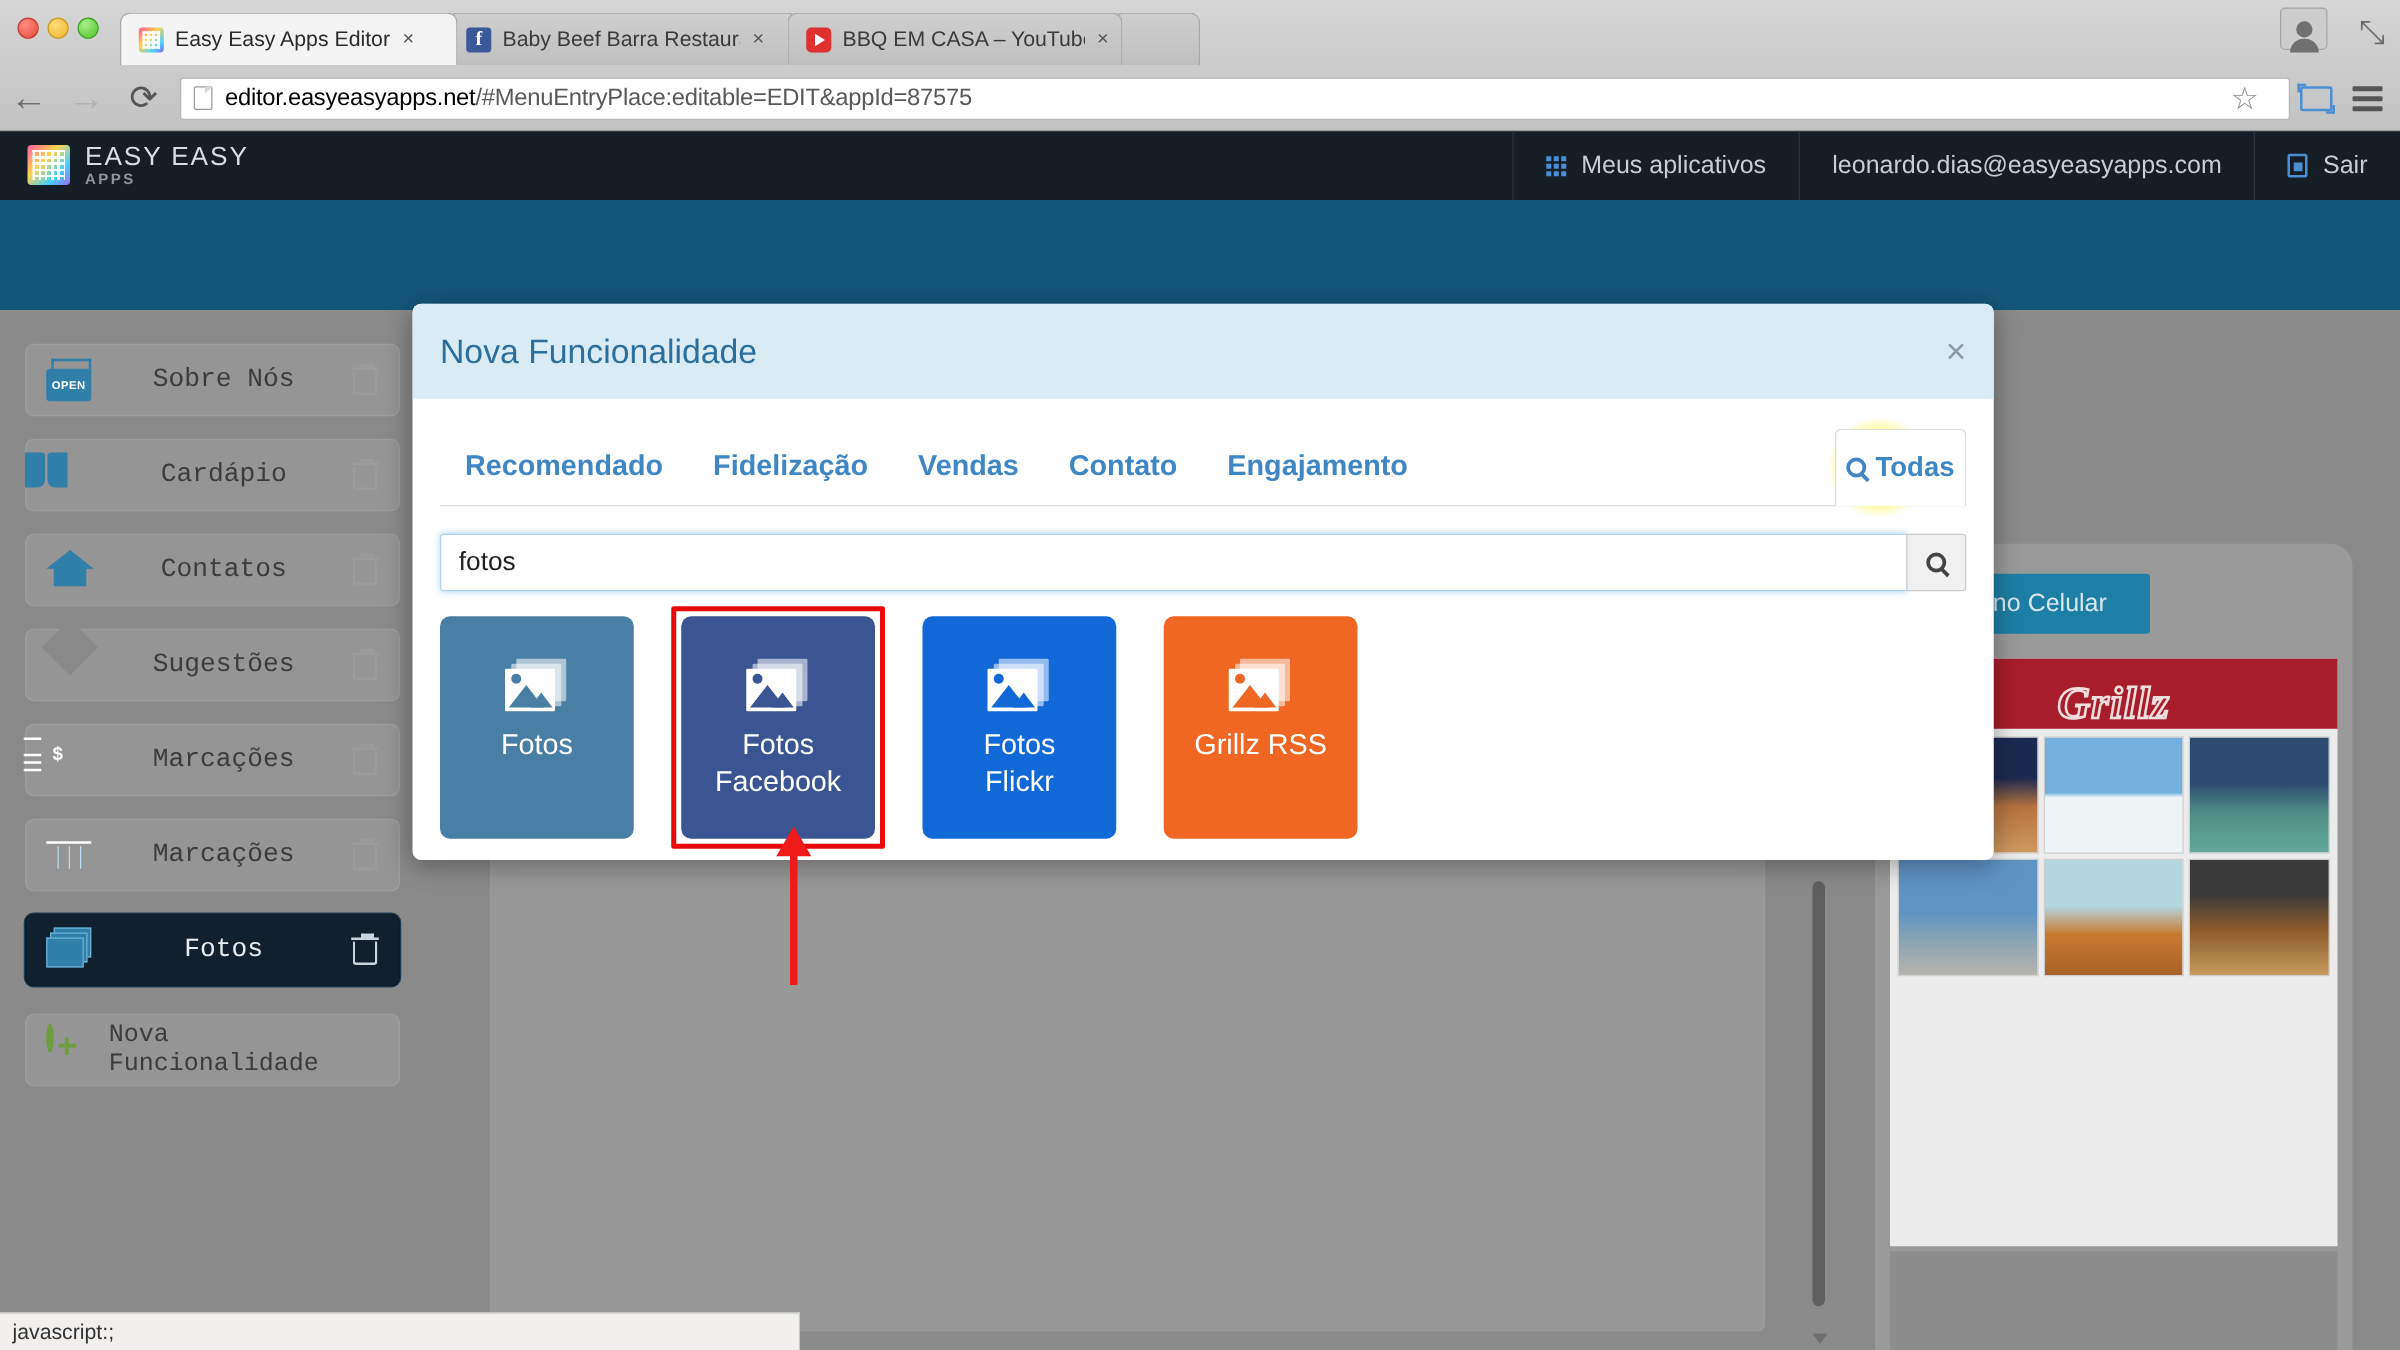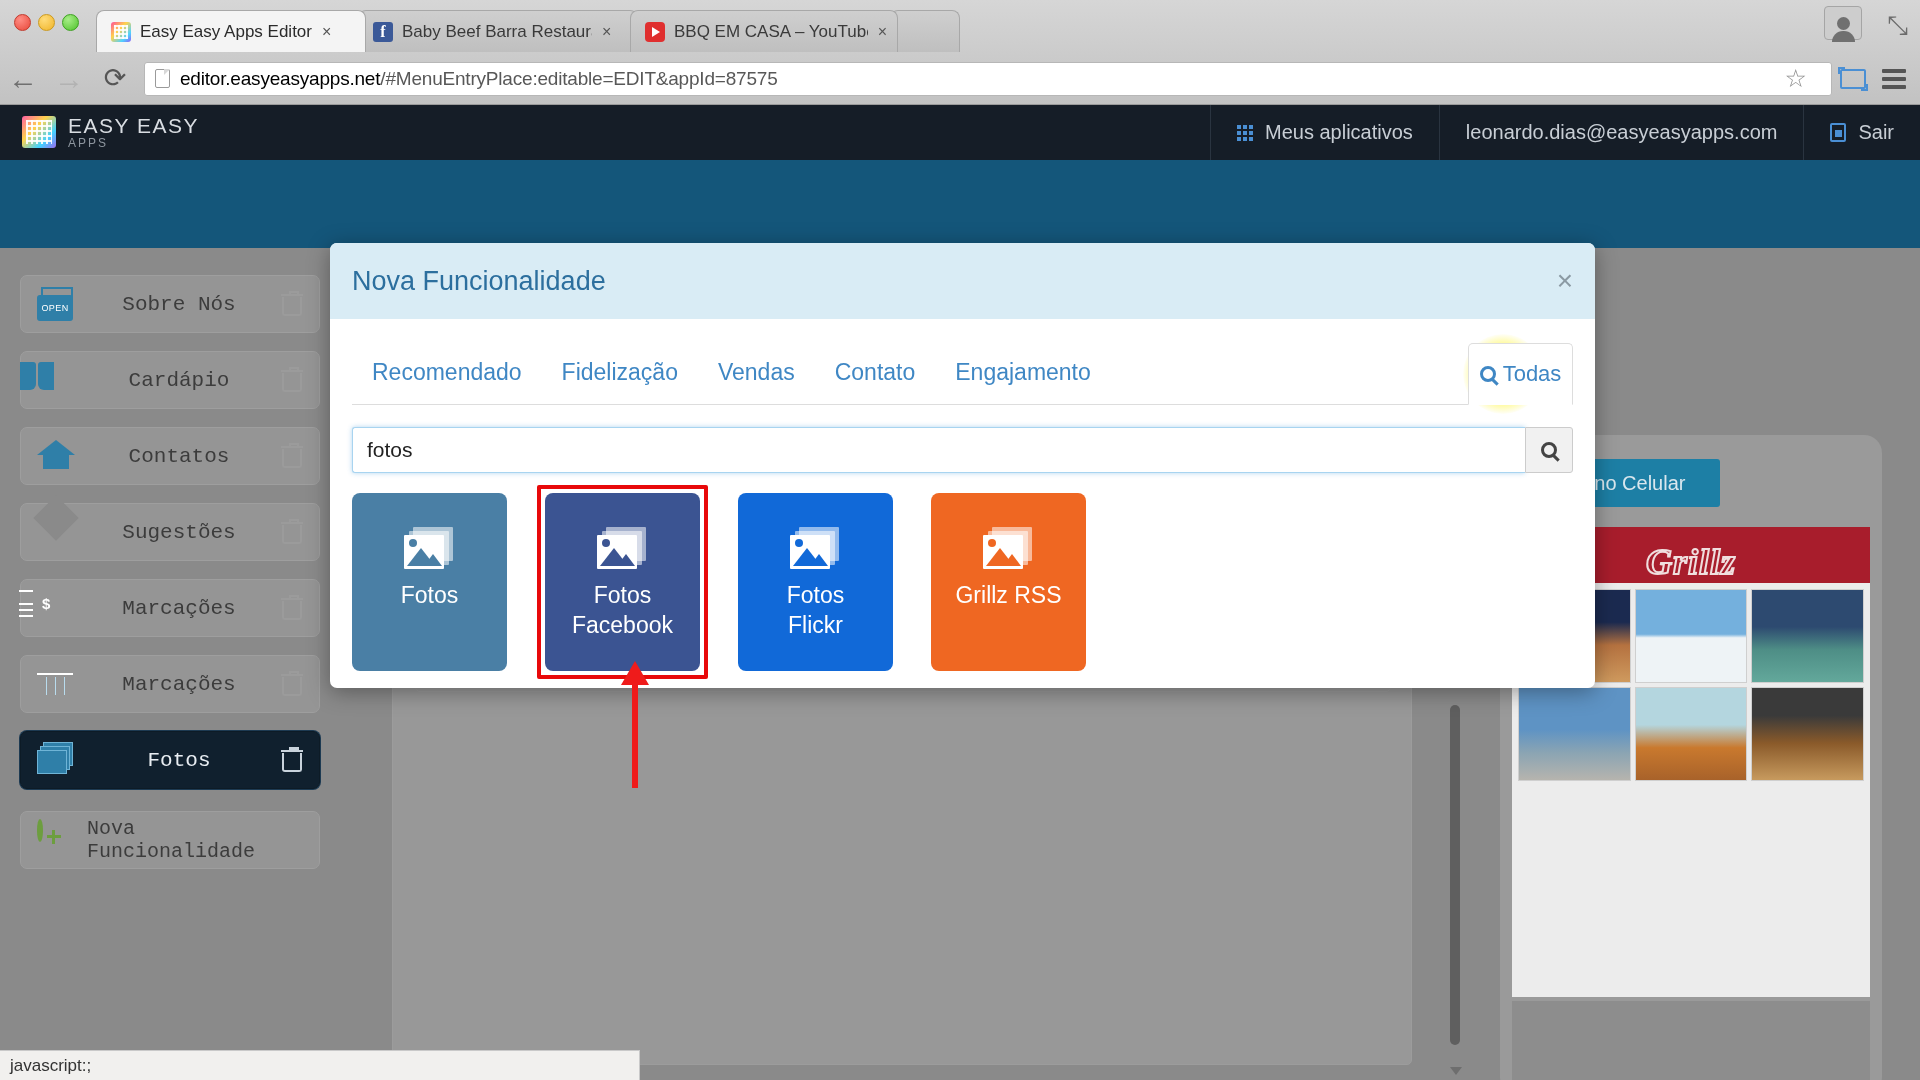--- a/index.html
+++ b/index.html
@@ -129,21 +129,21 @@
   .side-item.active .trash::before, .side-item.active .trash::after { background:#c9d3dc; border-color:#c9d3dc; }
   .side-item.addnew .side-label { text-align:left; padding-left: 10px; font-size: 20px; }
   .plus-circle { width:34px; height:34px; border-radius:50%; border:3px solid #6d9e3f; position:relative; }
   .plus-circle::before, .plus-circle::after { content:""; position:absolute; background:#6d9e3f; }
   .plus-circle::before { left:7px; top:13px; width:14px; height:3px; }
   .plus-circle::after { left:12px; top:8px; width:3px; height:14px; }
 
   
   .ic-open { width:36px;height:26px;background:#2f7fa8;border-radius:3px;margin-top:9px;position:relative;
       display:flex;align-items:center;justify-content:center; }
-  .ic-open span { font-size:9px; color:#fff; font-weight:normal; letter-spacing:.4px;}
+  .ic-open span { font-size:9px; color:#fff; font-weight:bold; letter-spacing:.4px;}
   .ic-open::before{content:"";position:absolute;left:4px;top:-8px;width:28px;height:9px;
       border-top:2px solid #2f7fa8;border-left:2px solid #2f7fa8;border-right:2px solid #2f7fa8;transform:skewY(0);}
   .ic-book { width:36px;height:30px;margin-top:5px;position:relative; }
   .ic-book::before,.ic-book::after{content:"";position:absolute;top:0;width:16px;height:28px;background:#2f7fa8;}
   .ic-book::before{left:1px;border-radius:3px 0 0 6px;}
   .ic-book::after{right:1px;border-radius:0 3px 6px 0;}
   .ic-home { width:38px;height:32px;margin-top:4px;position:relative; }
   .ic-home::before{content:"";position:absolute;left:0;top:2px;border-left:19px solid transparent;border-right:19px solid transparent;border-bottom:15px solid #2f7fa8;}
   .ic-home::after{content:"";position:absolute;left:6px;top:16px;width:26px;height:15px;background:#2f7fa8;}
   .ic-mail{width:38px;height:26px;margin-top:6px;background:#2f7fa8;border-radius:3px;position:relative;overflow:hidden;}
@@ -221,21 +221,21 @@
   .modal-backdrop { position:absolute; left:0; top:0; width:1920px; height:975px; background: rgba(0,0,0,0); }
   .modal {
     position:absolute; left:330px; top:138px; width:1265px; height:445px;
     background:#fff; border-radius:7px; box-shadow: 0 4px 22px rgba(0,0,0,.35);
     overflow:hidden;
   }
   .modal-head { height:76px; background:#d9ecf5; display:flex; align-items:center; padding:0 22px; }
   .modal-title { font-size:27px; color:#2c6f9e; }
   .modal-x { margin-left:auto; font-size:28px; color:#8b9aa3; }
   .modal-body { padding: 0 22px; }
-  .tabs-row { display:flex; align-items:flex-end; height:86px; border-bottom:1px solid #ddd; position:relative; }
+  .tabs-row { display:flex; align-items:flex-end; height:86px; border-bottom:1px solid #ddd; position:relative;font-weight:bold; }
   .mtab { font-size:23px; color:#3f87c4; padding: 0 20px 18px 20px; }
   .todas-btn {
     position:absolute; right:0; bottom:-1px; width:105px; height:62px;
     border:1px solid #ddd; border-bottom:1px solid #fff; border-radius:5px 5px 0 0;
     display:flex; align-items:center; justify-content:center; gap:7px;
     font-size:22px; color:#3f87c4; background:#fff;
   }
   .todas-highlight {
     position:absolute; right:30px; bottom:-10px; width:80px; height:80px; border-radius:50%;
     background: radial-gradient(circle, rgba(255,248,110,.95) 45%, rgba(255,248,110,0) 72%);
@@ -347,21 +347,21 @@
     <span class="expand-btn">⤡</span>
   </div>
 
   <div class="app">
 
     <div class="app-header">
       <div class="logo-wrap">
         <span class="logo-mark"></span>
         <span class="logo-text">
           <span class="logo-main" style="display:block;">EASY EASY</span>
-          <span class="logo-sub" style="display:block;">APPS</span>
+          <span class="logo-sub" style="display:block;font-weight:bold;">APPS</span>
         </span>
       </div>
       <div class="hdr-right">
         <div class="hdr-item">
           <span class="grid-ic">
               <i></i>
               <i></i>
               <i></i>
               <i></i>
               <i></i>

